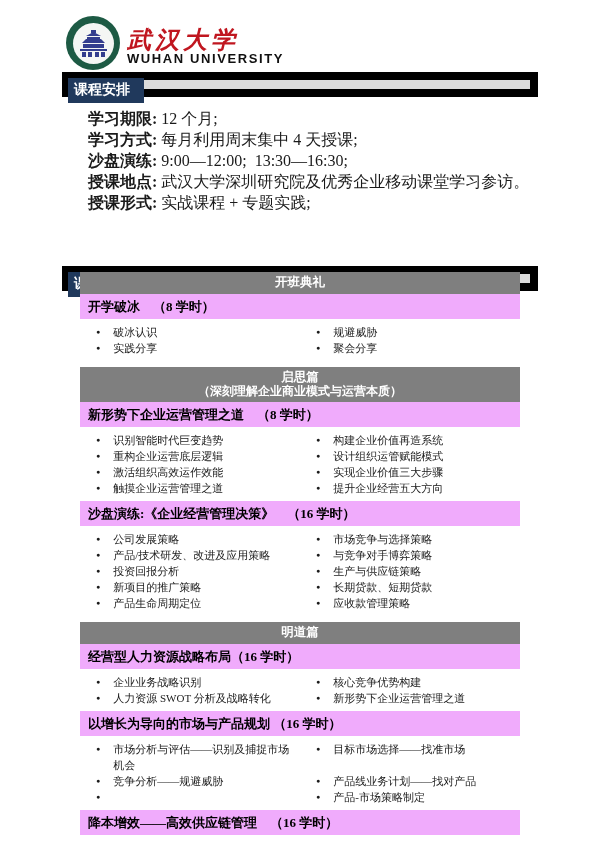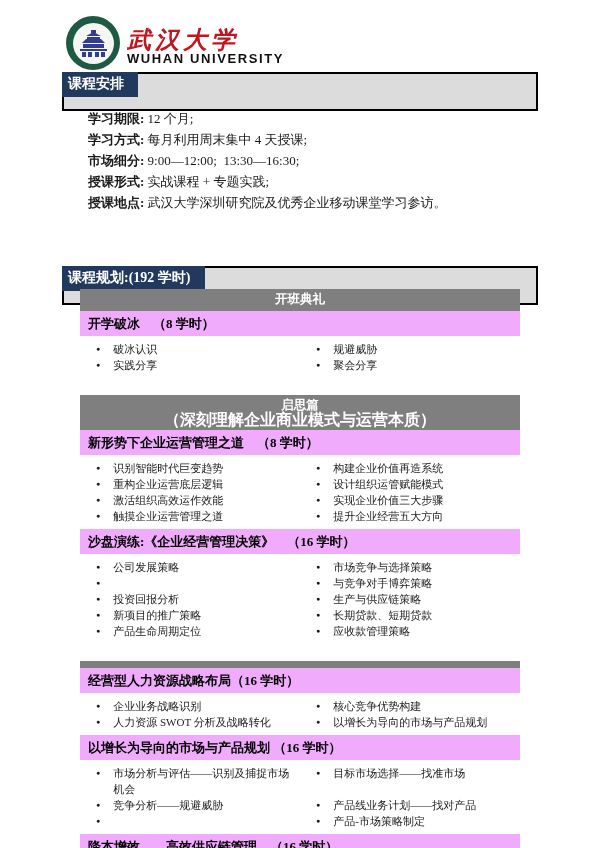--- a/index.html
+++ b/index.html
@@ -14,37 +14,37 @@
   .seal { width:54px; height:54px; border-radius:50%; background:#1d5a44;
           display:flex; align-items:center; justify-content:center; flex:0 0 auto; }
   .seal-inner { width:41px; height:41px; border-radius:50%; background:#f4f6f4;
           display:flex; align-items:center; justify-content:center; }
   .wordmark { margin-left:7px; padding-top:4px; }
   .wordmark-cn { color:#c0161f; font-size:24px; font-weight:bold; letter-spacing:4px;
           font-style:italic; line-height:26px; font-family:"Liberation Serif", serif; }
   .wordmark-en { color:#101010; font-size:13px; font-weight:bold; letter-spacing:1.6px;
           line-height:11px; font-family:"Liberation Sans", sans-serif; }
   
-  .bar { position:absolute; left:62px; width:476px; height:39px;
-         background:#dcdcdc; border:2px solid #000000; }
+  .bar { position:absolute; left:62px; width:476px; height:25px;
+         background:#dcdcdc; border:8px solid #000000; }
   .bar-label { position:absolute; left:-2px; top:-2px; height:25px;
          background:#20395c; color:#ffffff; font-weight:bold; font-size:14px;
          display:flex; align-items:center; padding:0 14px 2px 6px; white-space:pre; }
   .bar1 { top:72px; } .bar2 { top:230px;margin-top:36px; }
   
-  .info { position:absolute; left:88px; top:108px; font-size:13px; }
+  .info { position:absolute; left:88px; top:108px; font-size:16px; }
   .info-row { line-height:21px; white-space:pre; }
   .info-label { font-weight:bold; }
   
   .course-table { position:absolute; left:80px; top:272px; width:440px; }
   .section { margin-bottom:6px; }
   .section-header { background:#7f7f7f; color:#ffffff; text-align:center;
-        font-weight:bold; padding:3px 0 4px;margin-top:17px; }
+        font-weight:bold; padding:3px 0 4px; }
   .section-title { font-size:12.5px; line-height:15px; }
-  .section-subtitle { font-size:16px; line-height:13px; }
+  .section-subtitle { font-size:12px; line-height:13px; }
   .course-row { background:#f0abfc; color:#000; font-weight:bold; font-size:13px;
         padding:5px 8px 4px; line-height:16px; white-space:pre-wrap; }
   .bullets { padding:5px 0 5px; background:#ffffff; }
   .bullet-row { display:flex; }
   .bullet-cell { width:50%; display:flex; align-items:flex-start;
         padding-left:16px; font-size:11px; line-height:16px; }
   .bullet-dot { font-size:7px; line-height:16px; margin-right:13px; flex:0 0 auto; }
 </style>
 </head>
 <body>
@@ -76,23 +76,23 @@
     </div>
   </div>
 
   <div class="bar bar1">
     <div class="bar-label">课程安排</div>
   </div>
 
   <div class="info">
       <div class="info-row"><span class="info-label">学习期限:</span><span> 12 个月;</span></div>
       <div class="info-row"><span class="info-label">学习方式:</span><span> 每月利用周末集中 4 天授课;</span></div>
-      <div class="info-row"><span class="info-label">市场细分:</span><span> 9:00—12:00;  13:30—16:30;</span></div>
+      <div class="info-row"><span class="info-label">沙盘演练:</span><span> 9:00—12:00;  13:30—16:30;</span></div>
+      <div class="info-row"><span class="info-label">授课地点:</span><span> 武汉大学深圳研究院及优秀企业移动课堂学习参访。</span></div>
       <div class="info-row"><span class="info-label">授课形式:</span><span> 实战课程 + 专题实践;</span></div>
-      <div class="info-row"><span class="info-label">授课地点:</span><span> 武汉大学深圳研究院及优秀企业移动课堂学习参访。</span></div>
     </div>
 
   <div class="bar bar2">
     <div class="bar-label">课程规划:(192 学时)</div>
   </div>
 
   <div class="course-table">
       <div class="section">
         <div class="section-header">
           <div class="section-title">开班典礼</div>
@@ -177,20 +177,21 @@
               <span>公司发展策略</span>
             </div>
             <div class="bullet-cell">
               <span class="bullet-dot">●</span>
               <span>市场竞争与选择策略</span>
             </div>
           </div>
           <div class="bullet-row">
             <div class="bullet-cell">
               <span class="bullet-dot">●</span>
+              <span>产品/技术研发、改进及应用策略</span>
             </div>
             <div class="bullet-cell">
               <span class="bullet-dot">●</span>
               <span>与竞争对手博弈策略</span>
             </div>
           </div>
           <div class="bullet-row">
             <div class="bullet-cell">
               <span class="bullet-dot">●</span>
               <span>投资回报分析</span>
@@ -217,41 +218,42 @@
             </div>
             <div class="bullet-cell">
               <span class="bullet-dot">●</span>
               <span>应收款管理策略</span>
             </div>
           </div>
         </div>
       </div>
       <div class="section">
         <div class="section-header">
+          <div class="section-title">明道篇</div>
         </div>
         <div class="course-row">经营型人力资源战略布局（16 学时）</div>
         <div class="bullets">
           <div class="bullet-row">
             <div class="bullet-cell">
               <span class="bullet-dot">●</span>
               <span>企业业务战略识别</span>
             </div>
             <div class="bullet-cell">
               <span class="bullet-dot">●</span>
               <span>核心竞争优势构建</span>
             </div>
           </div>
           <div class="bullet-row">
             <div class="bullet-cell">
               <span class="bullet-dot">●</span>
               <span>人力资源 SWOT 分析及战略转化</span>
             </div>
             <div class="bullet-cell">
               <span class="bullet-dot">●</span>
-              <span>以增长为导向的市场与产品规划</span>
+              <span>新形势下企业运营管理之道</span>
             </div>
           </div>
         </div>
         <div class="course-row">以增长为导向的市场与产品规划 （16 学时）</div>
         <div class="bullets">
           <div class="bullet-row">
             <div class="bullet-cell">
               <span class="bullet-dot">●</span>
               <span>市场分析与评估——识别及捕捉市场机会</span>
             </div>

